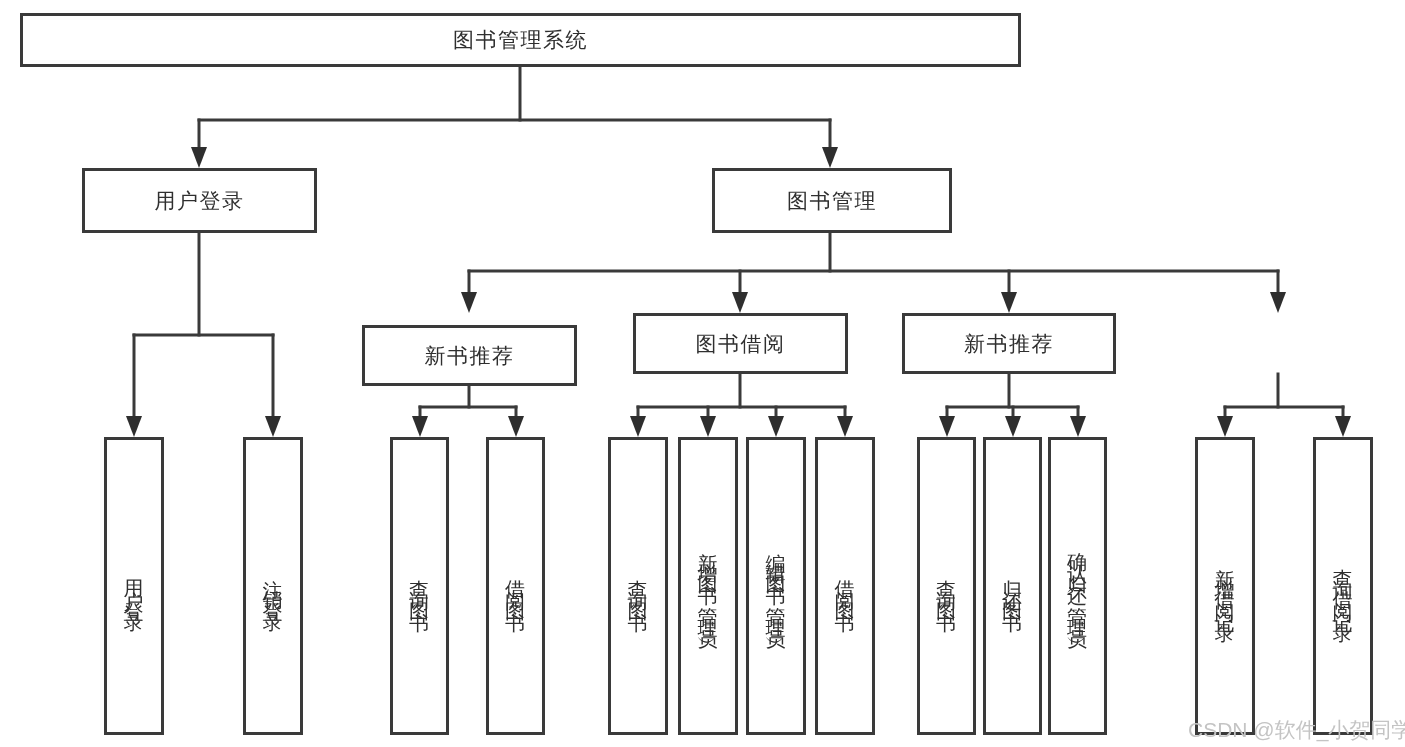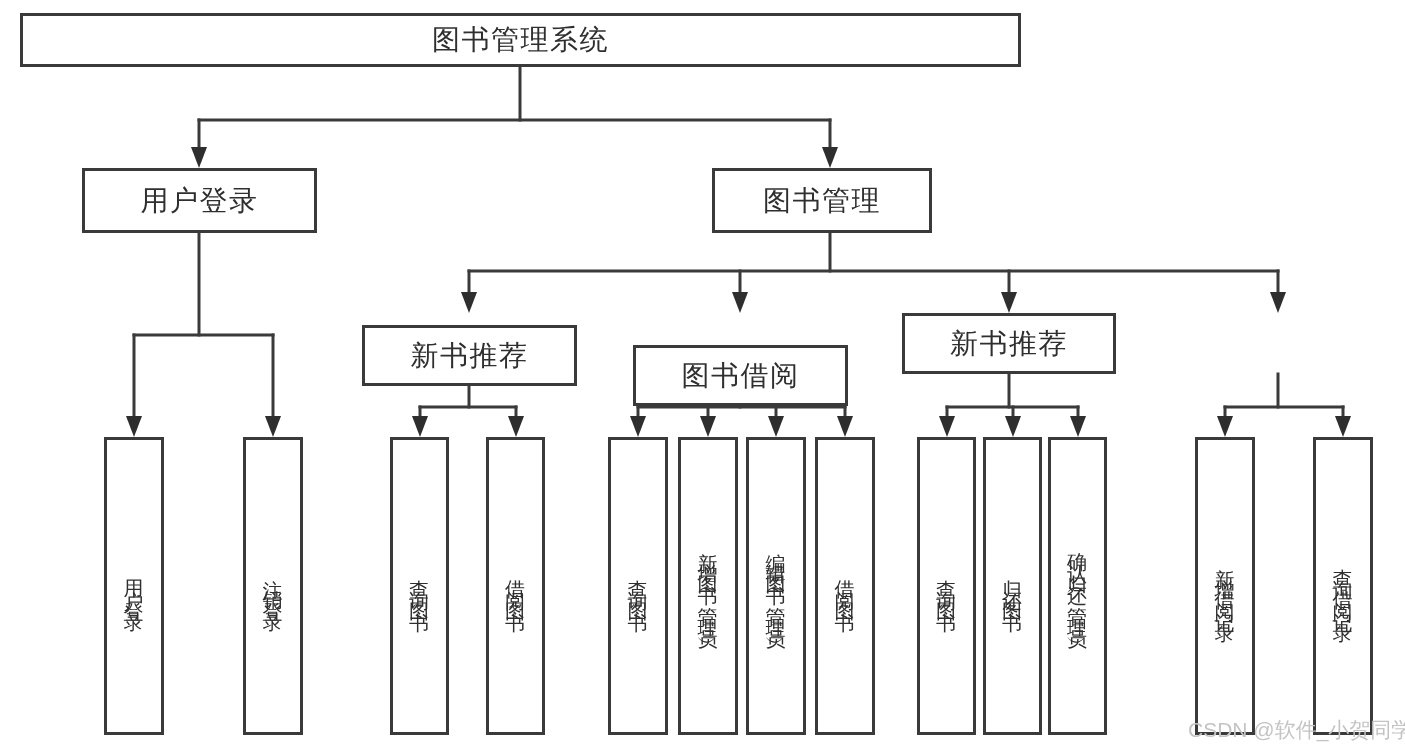--- a/index.html
+++ b/index.html
@@ -22,21 +22,21 @@
     position: absolute;
     background: #ffffff;
     border: 3px solid #3a3a3a;
     box-sizing: border-box;
     display: flex;
     align-items: center;
     justify-content: center;
     z-index: 2;
   }
   .hbox .lbl {
-    font-size: 28px;
+    font-size: 21px;
     color: #2f2f2f;
     letter-spacing: 1.5px;
     white-space: nowrap;
   }
   .vbox .lbl {
     writing-mode: vertical-rl;
     text-orientation: mixed;
     font-size: 20px;
     line-height: 1;
     letter-spacing: 11px;
@@ -113,28 +113,28 @@
       <polygon points="1335,416 1351,416 1343,437" class="ah"></polygon>
     </svg>
 
   <div class="box hbox" style="left:20px;top:13px;width:1001px;height:54px;">
     <span class="lbl">图书管理系统</span>
   </div>
 
   <div class="box hbox" style="left:82px;top:168px;width:235px;height:65px;">
     <span class="lbl">用户登录</span>
   </div>
-  <div class="box hbox" style="left:712px;top:168px;width:220px;height:65px;font-family:Liberation Serif, serif;">
+  <div class="box hbox" style="left:712px;top:168px;width:240px;height:65px;font-family:Liberation Serif, serif;">
     <span class="lbl">图书管理</span>
   </div>
 
   <div class="box hbox" style="left:362px;top:313px;width:215px;height:61px;margin-top:12px;">
     <span class="lbl">新书推荐</span>
   </div>
-  <div class="box hbox" style="left:633px;top:313px;width:215px;height:61px;margin-top:32px;">
+  <div class="box hbox" style="left:633px;top:313px;width:215px;height:61px;">
     <span class="lbl">图书借阅</span>
   </div>
   <div class="box hbox" style="left:902px;top:313px;width:214px;height:61px;">
     <span class="lbl">新书推荐</span>
   </div>
 
   <div class="box vbox" style="left:104px;top:437px;width:60px;height:298px;">
     <span class="lbl">用户登录</span>
   </div>
   <div class="box vbox" style="left:243px;top:437px;width:60px;height:298px;">

